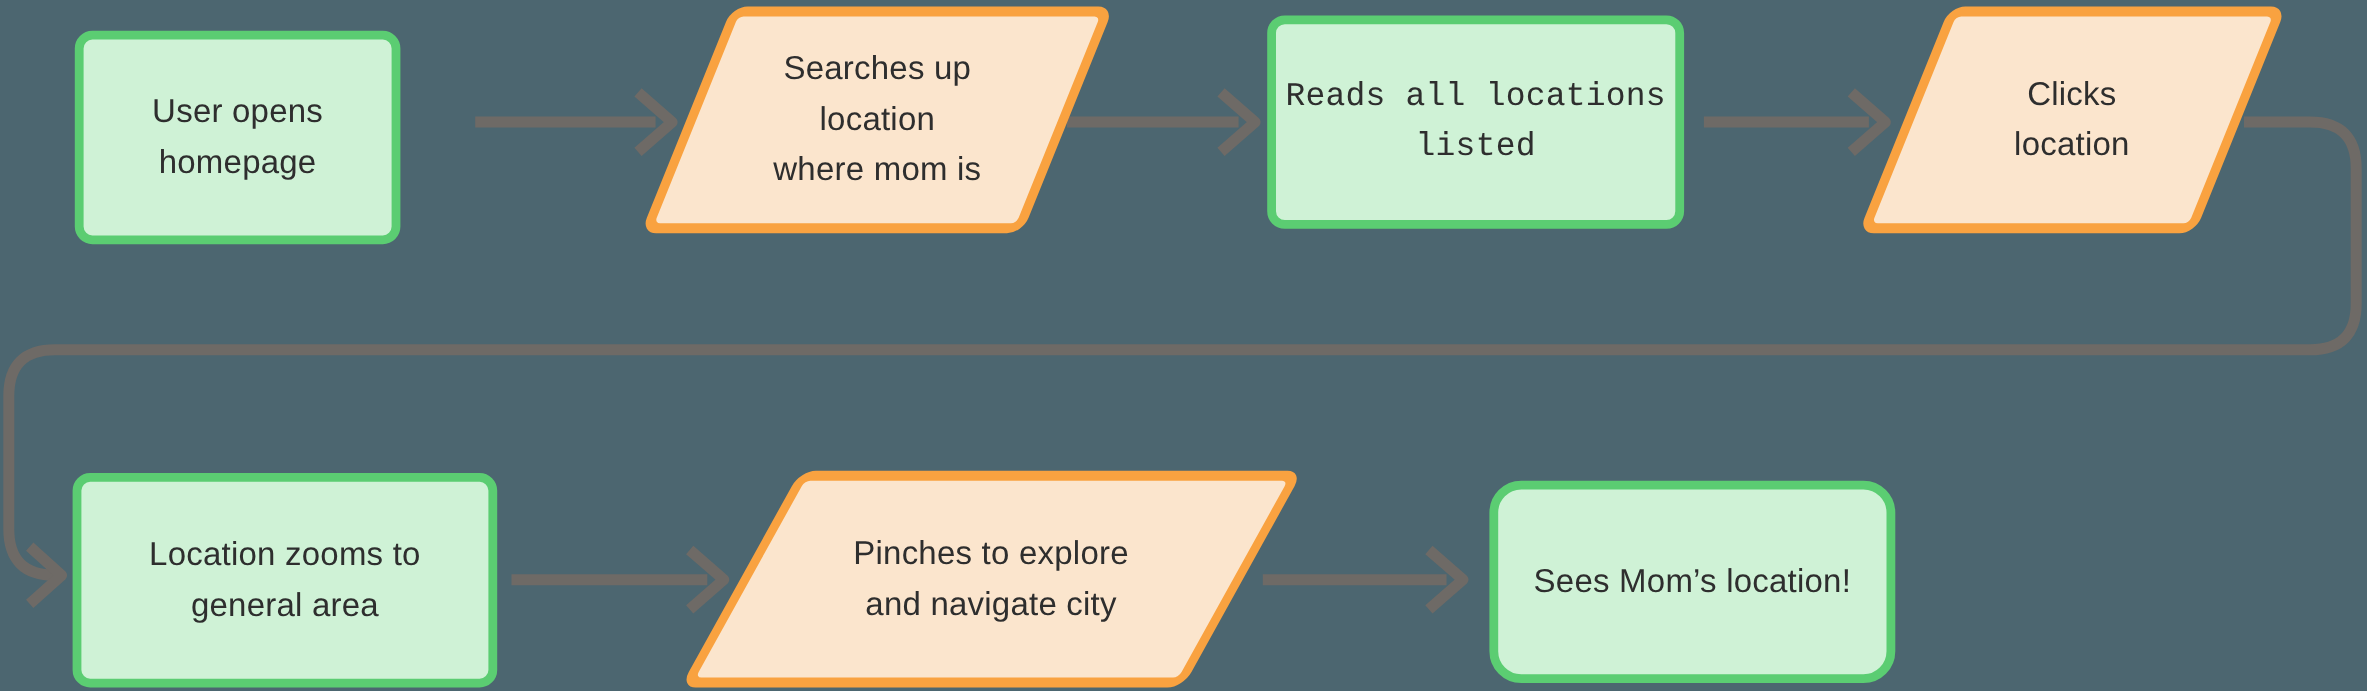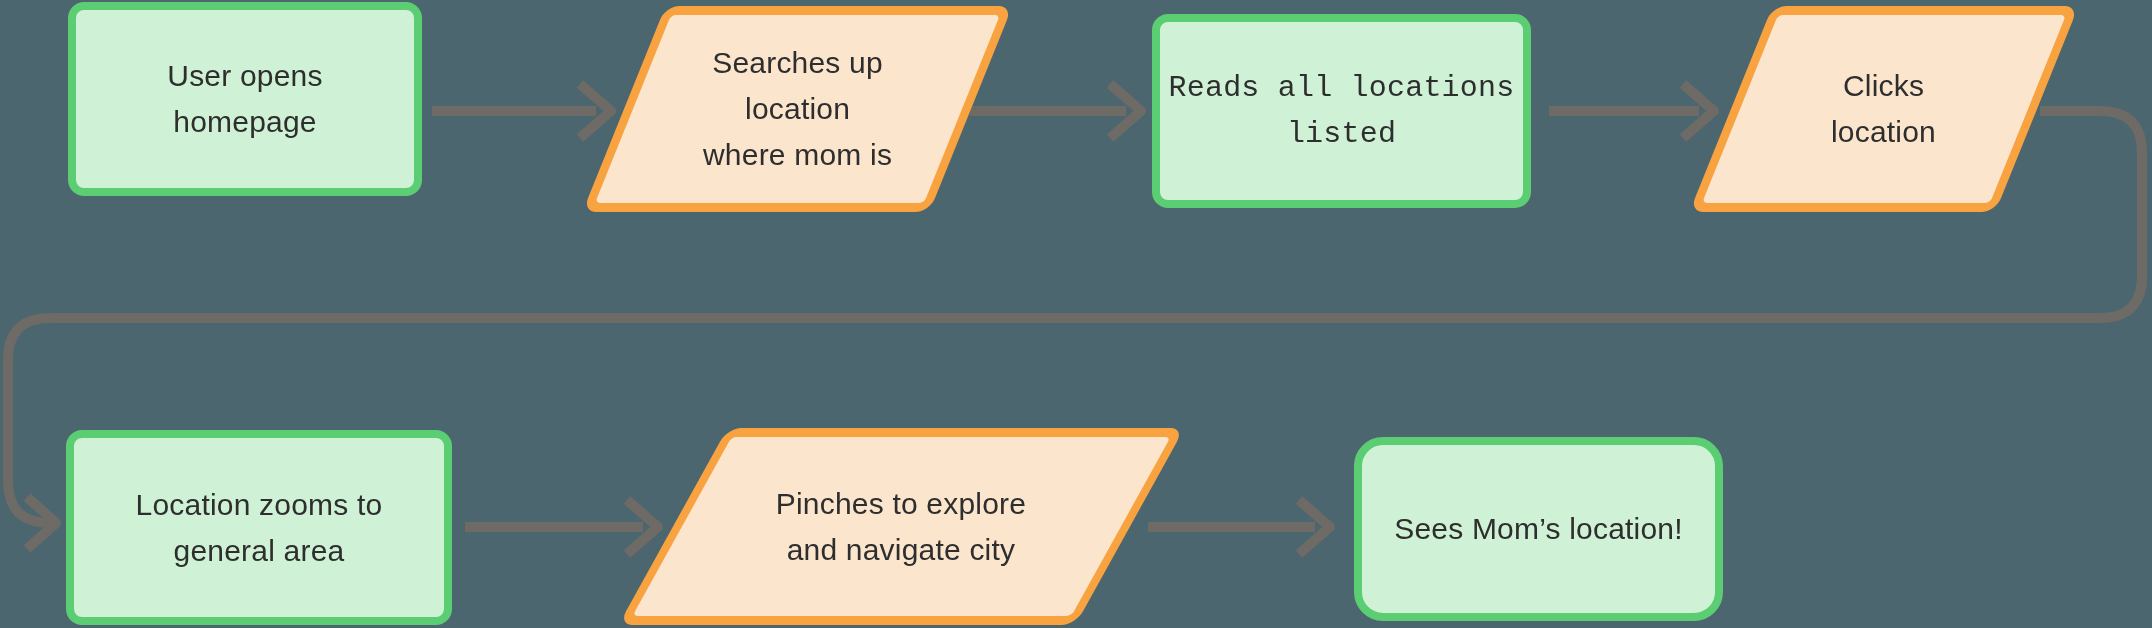--- a/index.html
+++ b/index.html
@@ -60,21 +60,21 @@
     <path d="M2040,111 H2100 Q2142,111 2142,153 V276 Q2142,318 2100,318 H50 Q8,318 8,360 V481 Q8,523 50,523 H52" stroke="#6e6a66"></path>
     <path d="M27,497 L56,523 L27,549" stroke="#6e6a66"></path>
 
     <path d="M465,527 H643" stroke="#6e6a66"></path>
     <path d="M627,500 L658,527 L627,554" stroke="#6e6a66"></path>
 
     <path d="M1148,527 H1315" stroke="#6e6a66"></path>
     <path d="M1299,500 L1330,527 L1299,554" stroke="#6e6a66"></path>
   </svg>
 
-  <div class="node rect" style="left:68px; top:2px; width:354px; height:194px;">
+  <div class="node rect" style="left:68px; top:28px; width:296px; height:194px;">
     <span class="label">User opens
 homepage</span>
   </div>
 
   <div class="node para" style="left:624px; top:6px; width:347px; height:206px; --skew:-22deg; --unskew:22deg;">
     <span class="label">Searches up
 location
 where mom is</span>
   </div>
 

